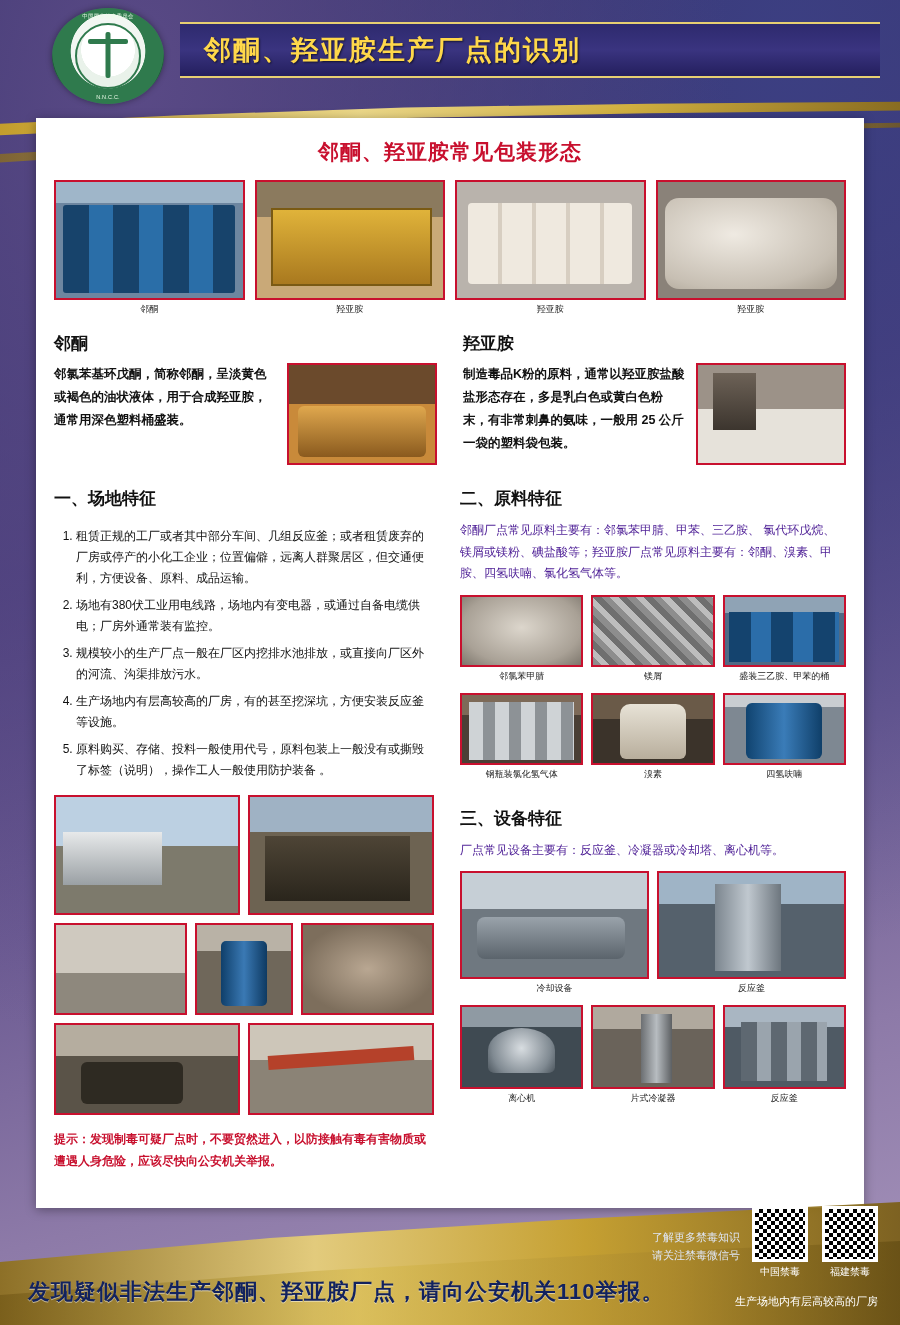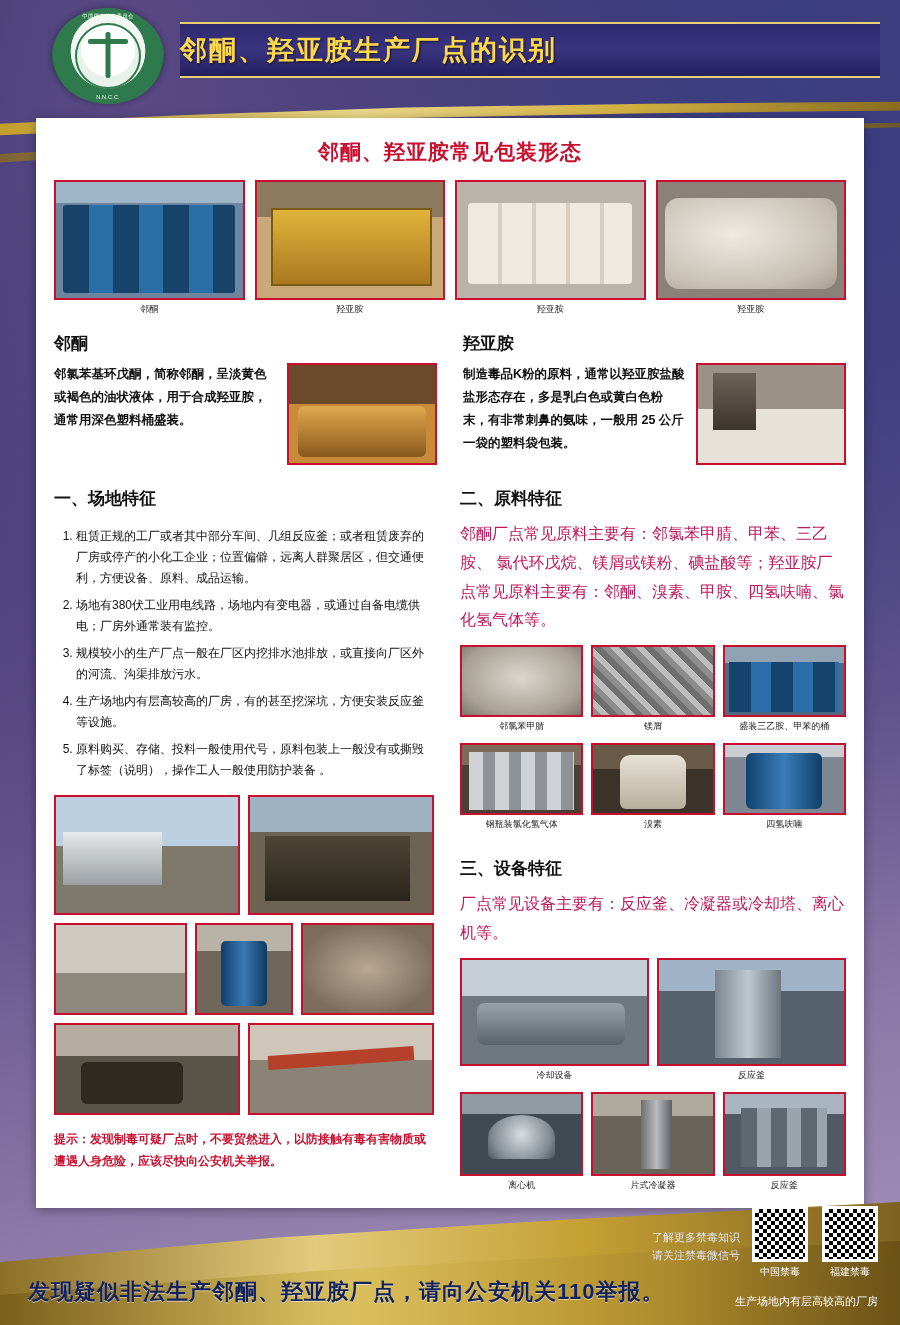--- a/index.html
+++ b/index.html
@@ -72,21 +72,21 @@
     font-size: 5.5px; color: #eafbe8; letter-spacing: .2px;
   }
   .emblem-ring-text span { position: absolute; white-space: nowrap; }
   .ert-top { top: 5px; left: 50%; transform: translateX(-50%); }
   .ert-bot { bottom: 4px; left: 50%; transform: translateX(-50%); }
 
   .title-bar {
     position: absolute; left: 180px; top: 22px; width: 700px; height: 56px;
     background: linear-gradient(180deg, #2e2a6e 0%, #3a3480 50%, #241f5e 100%);
     border-top: 2px solid #e7cf72; border-bottom: 2px solid #e7cf72;
-    display: flex; align-items: center; 
+    display: flex; align-items: center; padding-left: 24px;
   }
   .title-bar h1 {
     color: #ffd84a; font-size: 27px; letter-spacing: 2px; font-weight: bold;
     text-shadow: 1px 1px 2px rgba(0,0,0,.6);
   }
 
   
   #card {
     position: absolute; left: 36px; top: 118px;
     width: 828px; height: 1090px;
@@ -186,21 +186,21 @@
   .intro-text { font-size: 12.5px; line-height: 1.85; color: #111; font-weight: bold; flex: 1; }
   .intro-photo { width: 150px; height: 102px; flex: none; }
 
   
   .main-cols { display: flex; gap: 26px; margin-top: 22px; }
   .col-left { width: 380px; }
   .col-right { flex: 1; }
   h3.head { font-size: 17px; font-weight: bold; color: #111; margin-bottom: 10px; }
   ol.feature-list { margin: 16px 0 0 4px; padding-left: 18px; }
   ol.feature-list li { font-size: 12px; line-height: 1.75; color: #111; margin-bottom: 6px; }
-  p.para { font-size: 16px; line-height: 1.8; color: #be185d; }
+  p.para { font-size: 12px; line-height: 1.8; color: #4c1d95; }
 
   .grid3 { display: flex; gap: 8px; margin-top: 10px; }
   .grid3 .cell .photo { height: 72px; }
   .left-photos { margin-top: 14px; }
   .lp-row { display: flex; gap: 8px; margin-bottom: 8px; }
 
   .tip {
     color: #c8102e; font-size: 12px; line-height: 1.8; margin-top: 14px; font-weight: bold;
   }
 

